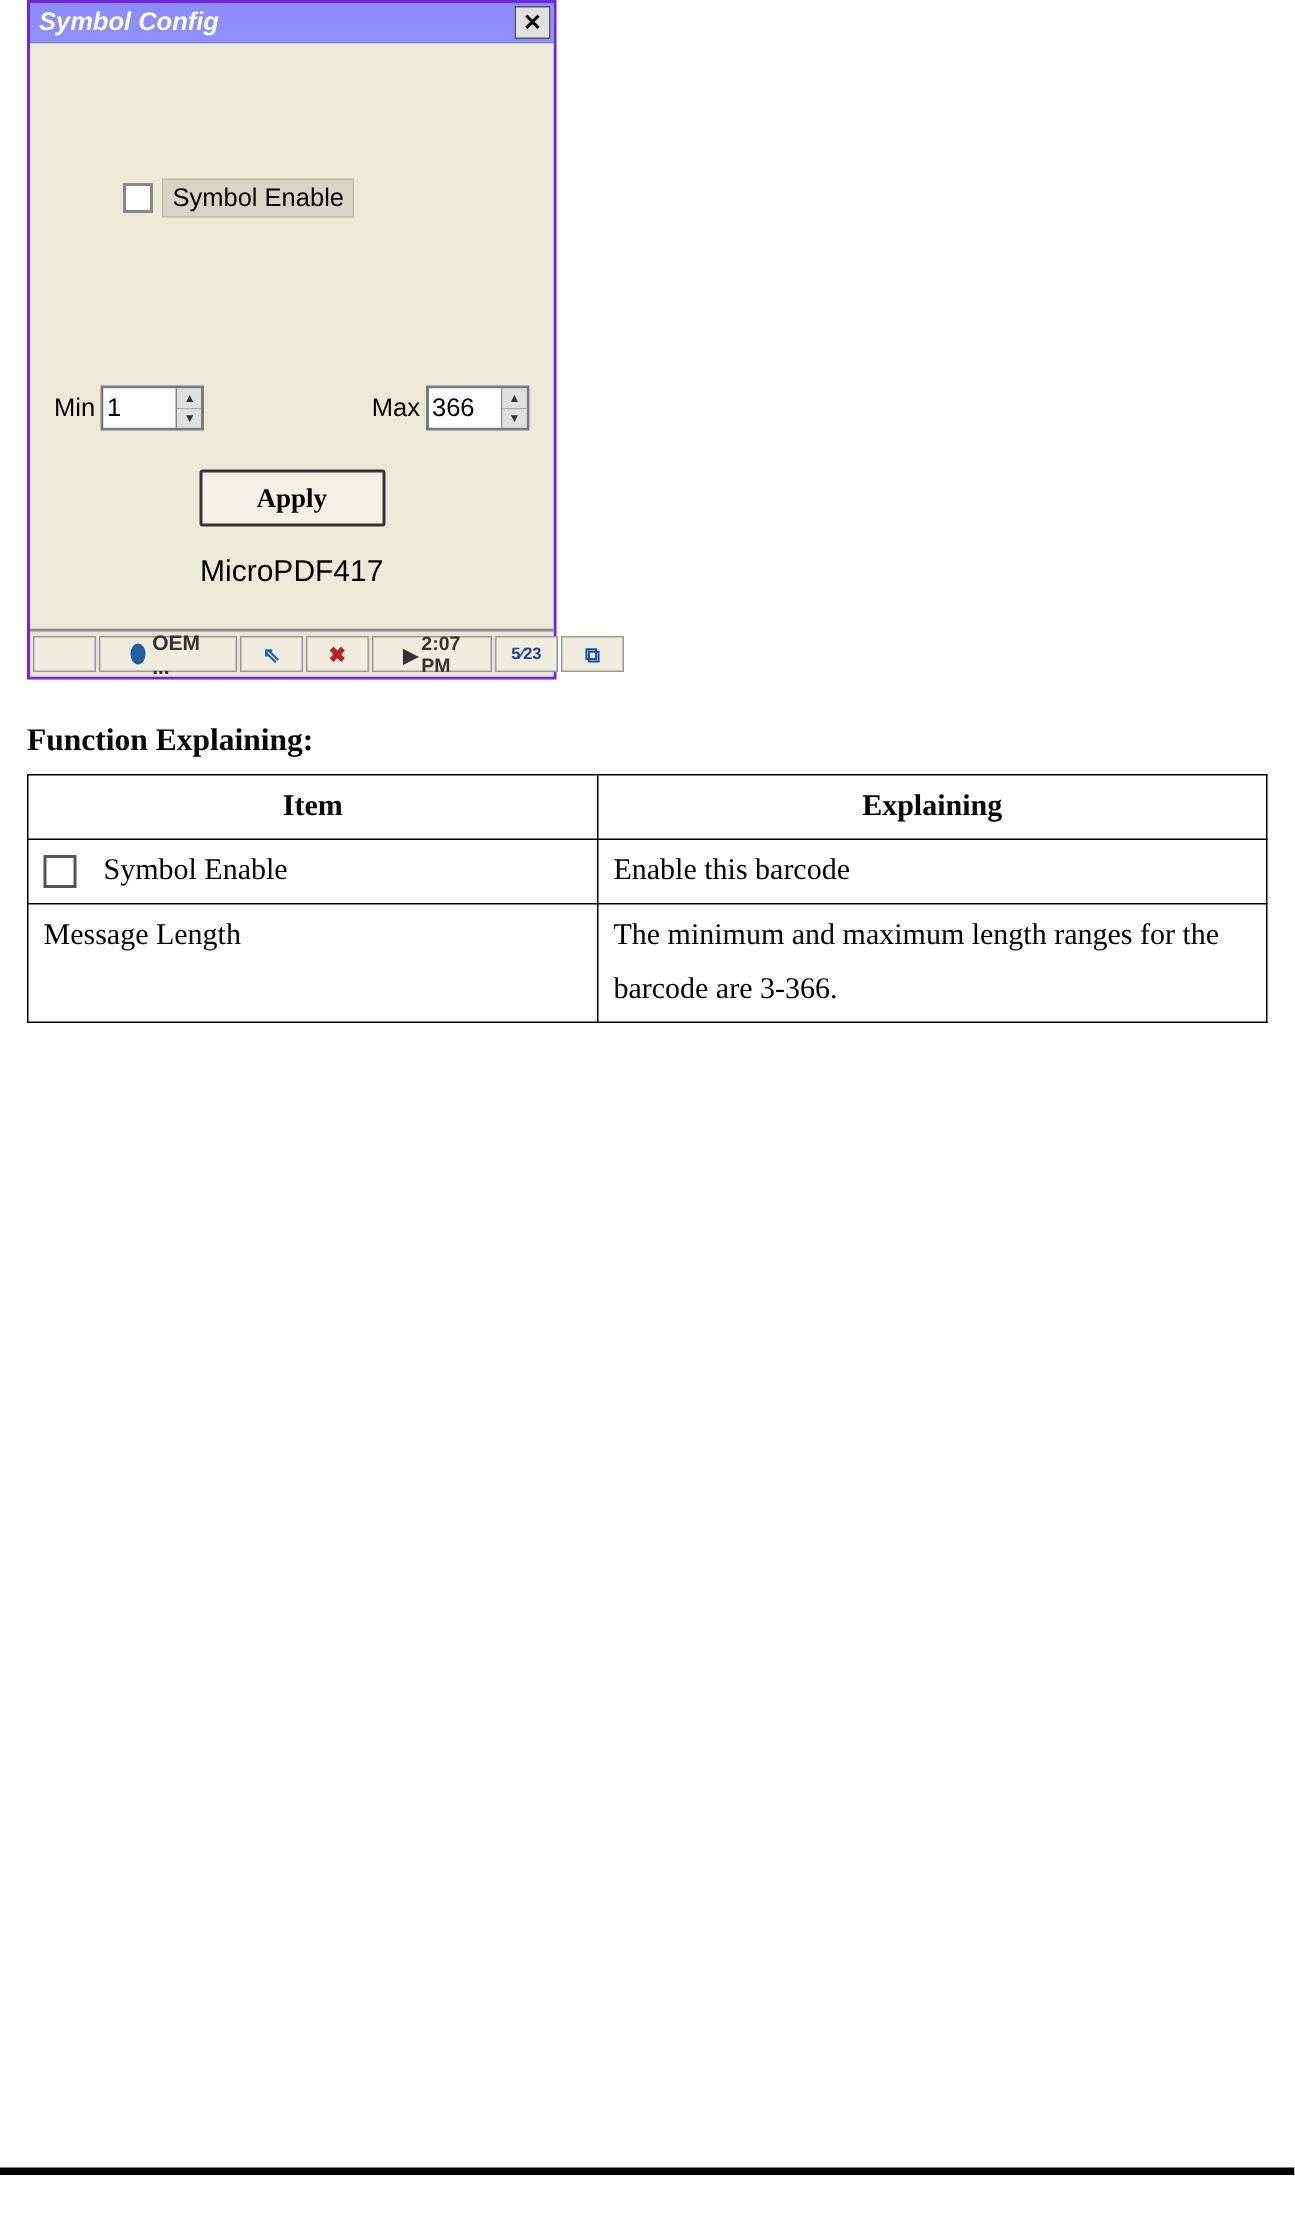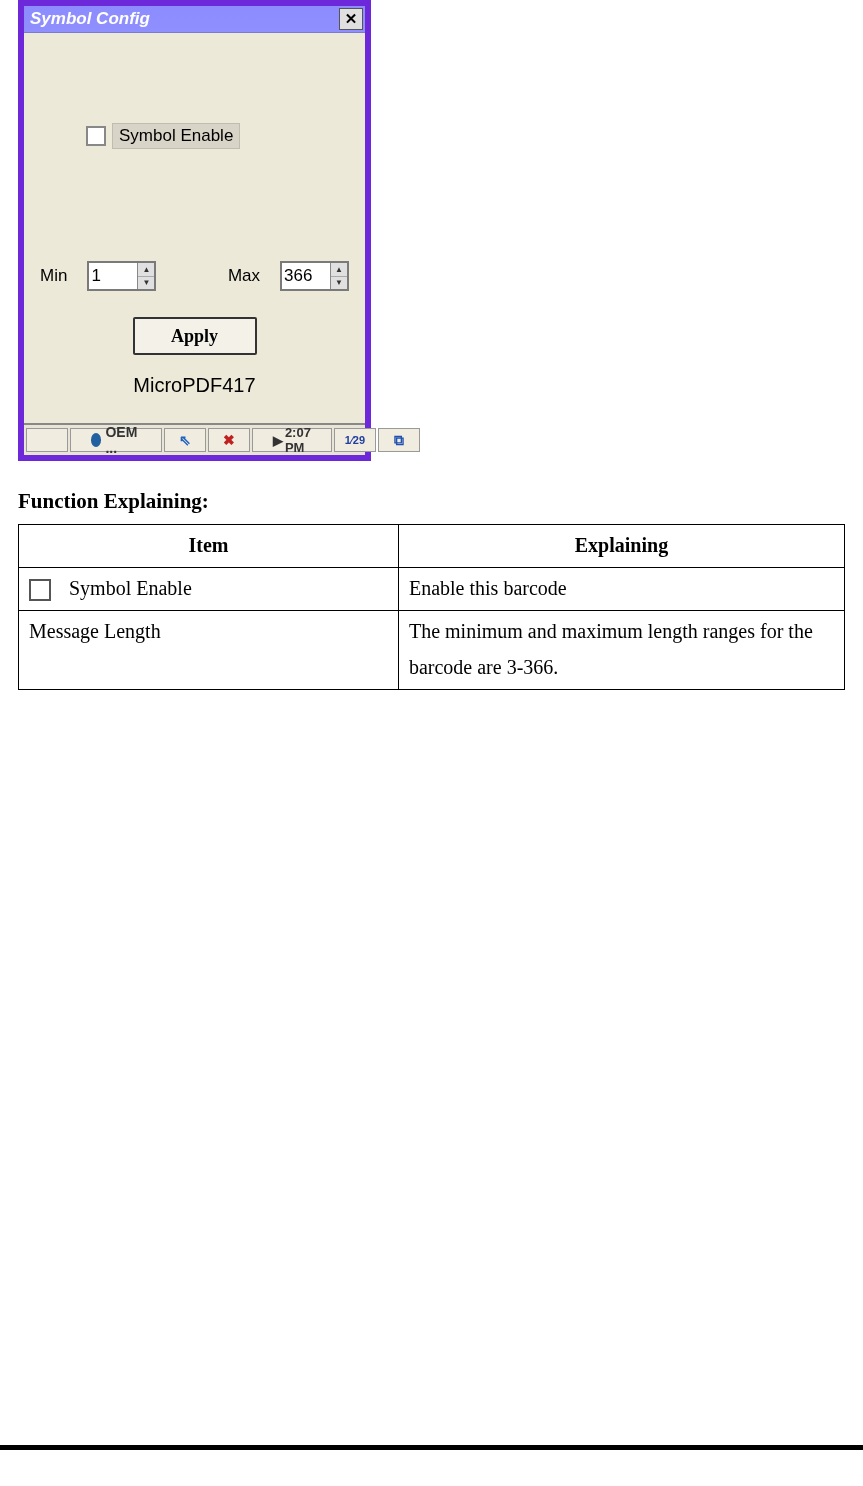--- a/index.html
+++ b/index.html
@@ -18,21 +18,21 @@
     min-height: 1486px;
   }
   h2.section-title {
     font-family: Arial, Helvetica, sans-serif;
     font-weight: bold;
     font-size: 24px;
     margin: 0 0 14px 0;
   }
   .screenshot {
     width: 353px;
-    border: 6px solid #6d28d9;
+    border: 2px solid #6d28d9;
     box-sizing: border-box;
     background: #ece9d8;
     font-family: Tahoma, Arial, sans-serif;
   }
   .titlebar {
     height: 26px;
     background: linear-gradient(#8c8cff, #8f8fff);
     display: flex;
     align-items: center;
     justify-content: space-between;
@@ -76,21 +76,21 @@
     background: #d8d4c8;
     border: 1px solid #c0bcb0;
     padding: 2px 6px;
   }
   .minmax {
     position: absolute;
     top: 228px; left: 16px; right: 16px;
     display: flex; align-items: center; justify-content: space-between;
     font-size: 17px;
   }
-  .mm-group { display: flex; align-items: center; gap: 20px; }
+  .mm-group { display: flex; align-items: center; gap: 4px; }
   .spin {
     display: flex; align-items: stretch;
     border: 2px solid #7a7a7a;
     background: #fff;
     height: 26px;
   }
   .spin input {
     width: 44px;
     border: none;
     font-size: 17px;
@@ -260,21 +260,21 @@
       <span style="color:#2060c0;">⇖</span>
     </div>
     <div class="seg net-seg">
       <span style="color:#c02020;">✖</span>
     </div>
     <div class="seg clock-seg">
       <span style="margin-right:2px;">▶</span>
       <span>2:07 PM</span>
     </div>
     <div class="seg" style="width:26px;">
-      <span style="color:#2040a0;font-size:11px;">1⁄29</span>
+      <span style="color:#2040a0;font-size:11px;">5⁄23</span>
     </div>
     <div class="seg" style="width:22px;">
       <span style="color:#2050b0;">⧉</span>
     </div>
   </div>
 </div>
 
 <div class="func-title">Function Explaining:</div>
 
 <table class="funct">

